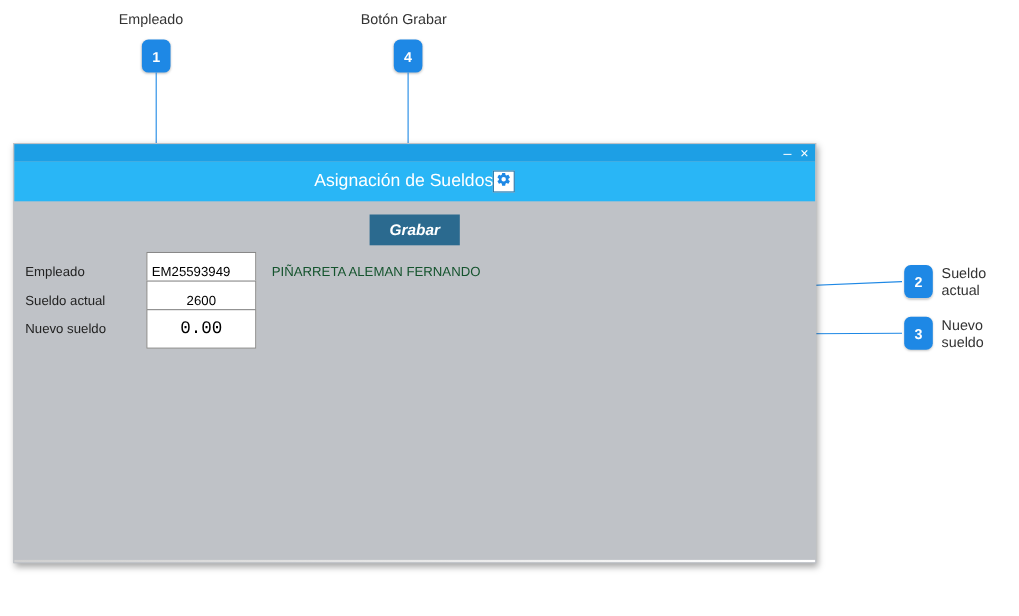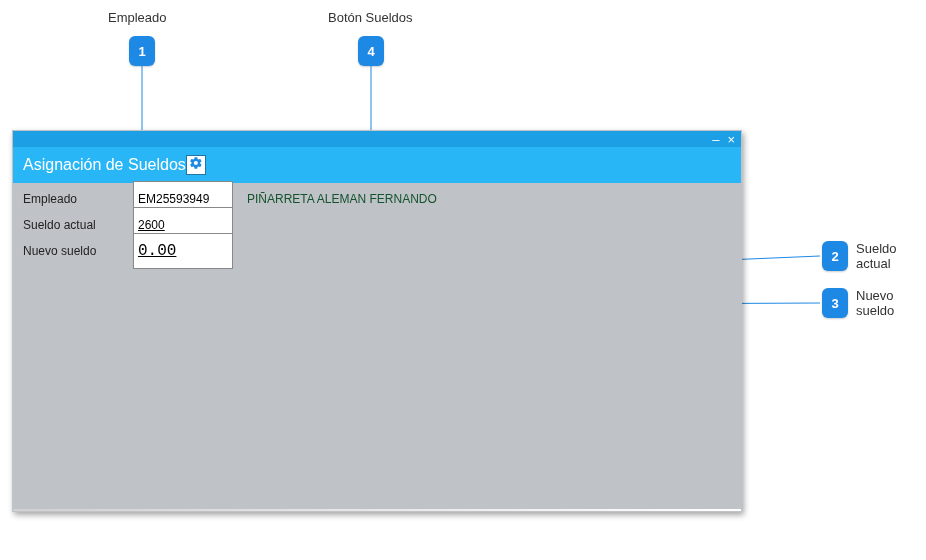--- a/index.html
+++ b/index.html
@@ -88,21 +88,21 @@
     color: #fff;
     font-size: 13px;
   }
   .titlebar-top span { line-height: 1; }
   .titlebar {
     height: 36px;
     background: #29b6f6;
     display: flex;
     align-items: center;
     padding: 0 10px;
-    justify-content: flex-start;
+    justify-content: center;
   }
   .titlebar .title {
     color: #fff;
     font-size: 16px;
     font-weight: 400;
   }
   .gear-btn {
     width: 20px;
     height: 20px;
     background: #ffffff;
@@ -144,40 +144,40 @@
   }
   .form-input {
     width: 100px;
     height: 36px;
     background: #fff;
     border: 1px solid #888;
     font-size: 12px;
     padding: 0 4px;
     font-family: inherit;
   }
-  .form-input.right { text-align: left; text-decoration: underline; }
+  .form-input.right { text-align: center; }
   .form-input.mono { font-family: "Courier New", monospace; font-size: 16px; }
   .emp-name {
     margin-left: 14px;
     font-size: 12px;
     color: #14532d;
   }
   .window-bottom-border {
     position: absolute;
     left: 0; bottom: 0;
     width: 100%;
     height: 2px;
     background: linear-gradient(to right, #d0d0d0, #ffffff);
   }
 </style>
 </head>
 <body>
 
 <div class="callout-top" style="left:108px; top:10px;">Empleado</div>
-<div class="callout-top" style="left:328px; top:10px;">Botón   Sueldos</div>
+<div class="callout-top" style="left:328px; top:10px;">Botón   Grabar</div>
 
 <div class="marker" style="left:129px; top:36px;">1</div>
 <div class="marker" style="left:358px; top:36px;">4</div>
 
 <div class="callout-right" style="left:822px; top:241px;">
   <div class="marker-inline">2</div>
   <span>Sueldo actual</span>
 </div>
 <div class="callout-right" style="left:822px; top:288px;">
   <div class="marker-inline">3</div>
@@ -204,20 +204,23 @@
     <div class="title">Asignación de Sueldos</div>
     <div class="gear-btn">
       <span>
         <svg viewBox="0 0 24 24" fill="#1e88e5">
             <path d="M19.14,12.94a7,7,0,0,0,.05-.94,7,7,0,0,0-.05-.94l2.11-1.65a.5.5,0,0,0,.12-.64l-2-3.46a.5.5,0,0,0-.61-.22l-2.49,1a7,7,0,0,0-1.63-.94l-.38-2.65A.5.5,0,0,0,13.77,2H9.77a.5.5,0,0,0-.49.42L8.9,5.07a7,7,0,0,0-1.63.94l-2.49-1a.5.5,0,0,0-.61.22l-2,3.46a.5.5,0,0,0,.12.64L4.4,11.06a7,7,0,0,0-.05.94,7,7,0,0,0,.05.94L2.29,14.59a.5.5,0,0,0-.12.64l2,3.46a.5.5,0,0,0,.61.22l2.49-1a7,7,0,0,0,1.63.94l.38,2.65a.5.5,0,0,0,.49.42h4a.5.5,0,0,0,.49-.42l.38-2.65a7,7,0,0,0,1.63-.94l2.49,1a.5.5,0,0,0,.61-.22l2-3.46a.5.5,0,0,0-.12-.64ZM11.77,15.5A3.5,3.5,0,1,1,15.27,12,3.5,3.5,0,0,1,11.77,15.5Z"></path>
           </svg>
       </span>
     </div>
   </div>
 
+  <div class="toolbar-row">
+    <button class="btn-save">Grabar</button>
+  </div>
 
   <div class="form-area">
     <div class="form-row">
       <div class="form-label">Empleado</div>
       <input class="form-input" value="EM25593949" style="">
       <div class="emp-name">PIÑARRETA ALEMAN FERNANDO</div>
     </div>
     <div class="form-row">
       <div class="form-label">Sueldo actual</div>
       <input class="form-input right" value="2600" style="">

